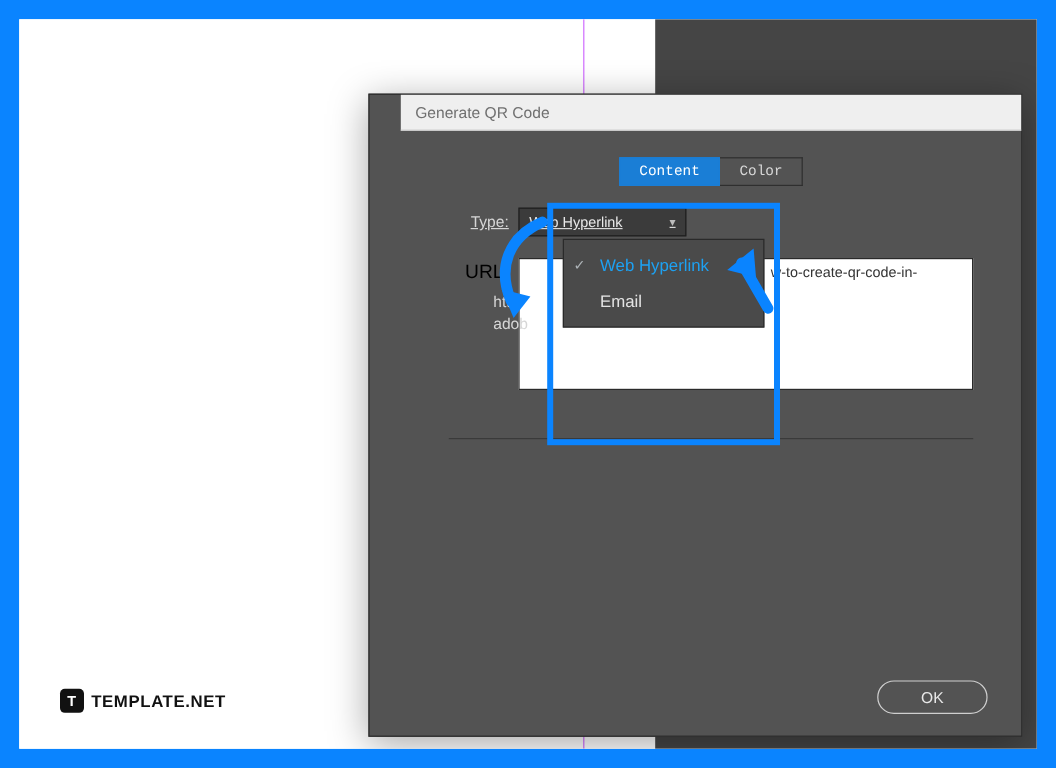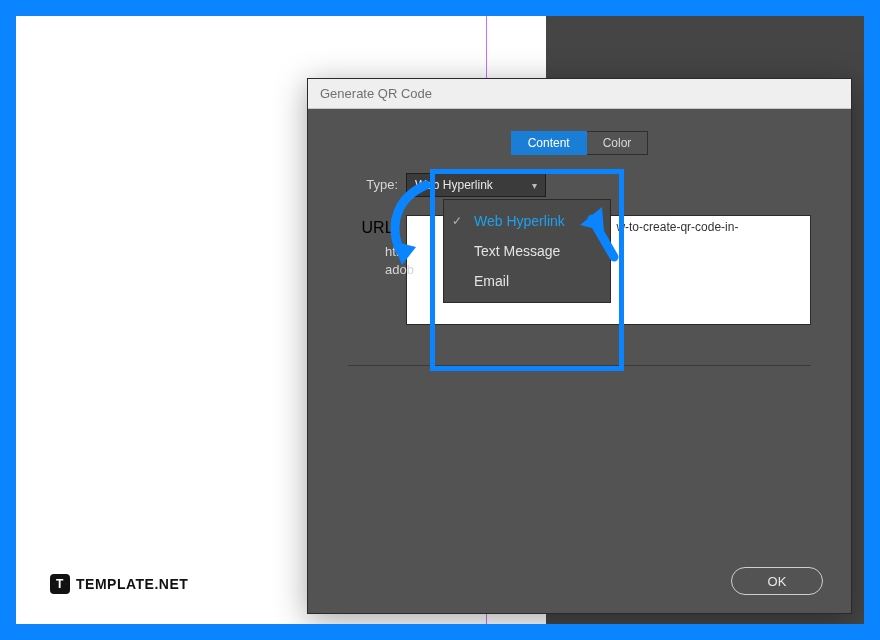--- a/index.html
+++ b/index.html
@@ -32,20 +32,21 @@
     left: 470px; top: 0; width: 1px; height: 608px;
     background: #d06bff;
   }
   .dialog {
     position: absolute;
     left: 291px; top: 62px;
     width: 545px; height: 536px;
     background: #535353;
     border: 1px solid #2a2a2a;
     box-shadow: 0 6px 30px rgba(0,0,0,0.35);
+    padding-left: 26px;
   }
   .titlebar {
     height: 30px;
     background: #efefef;
     color: #707070;
     font-size: 13px;
     display: flex;
     align-items: center;
     padding: 0 12px;
     border-bottom: 1px solid #c8c8c8;
@@ -58,38 +59,40 @@
   }
   .tab {
     height: 24px;
     padding: 0 16px;
     font-size: 12px;
     color: #d8d8d8;
     display: flex;
     align-items: center;
     border: 1px solid #2f2f2f;
     cursor: pointer;
+    font-family: Liberation Mono, monospace;
   }
   .tab.active {
     background: #1a7ed6;
     color: #fff;
     border-color: #1a7ed6;
   }
   .tab + .tab { border-left: none; }
   .panel {
     margin: 18px 40px 0 40px;
     position: relative;
   }
   .field-row {
     display: flex;
     align-items: flex-start;
     color: #d6d6d6;
     font-size: 13px;
     gap: 8px;
     position: relative;
+    text-decoration: underline;
   }
   .field-label {
     width: 50px;
     text-align: right;
     padding-top: 4px;
     flex-shrink: 0;
   }
   .type-select {
     width: 140px;
     height: 24px;
@@ -243,23 +246,20 @@
       </div>
 
       <hr class="rule">
 
       <div class="dropdown-list">
         <div class="item selected">
           <span class="check">✓</span>
           <span>Web Hyperlink</span>
         </div>
         <div class="item">
-          <span>Text Message</span>
-        </div>
-        <div class="item">
           <span>Email</span>
         </div>
       </div>
 
       <div class="highlight-box"></div>
 
       <svg class="arrow-annot arrow1" viewBox="0 0 60 90">
         <path d="M40 6 C 12 18, 2 44, 14 72" stroke="#0a84ff" stroke-width="9" fill="none" stroke-linecap="round"></path>
         <polygon points="6,62 30,68 16,86" fill="#0a84ff"></polygon>
       </svg>

